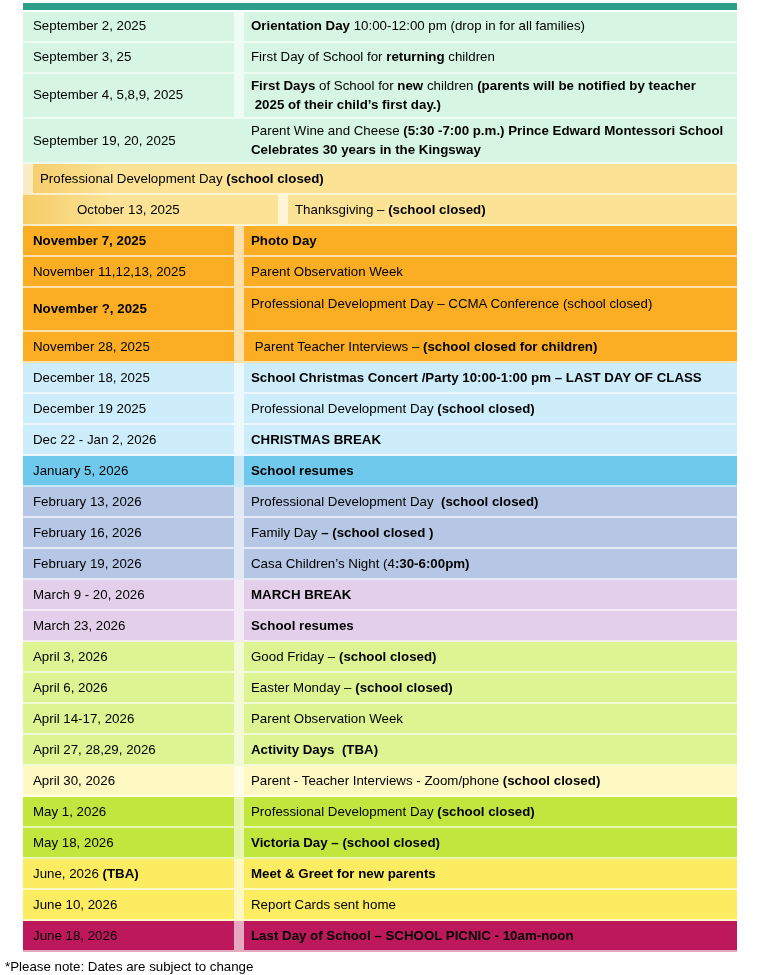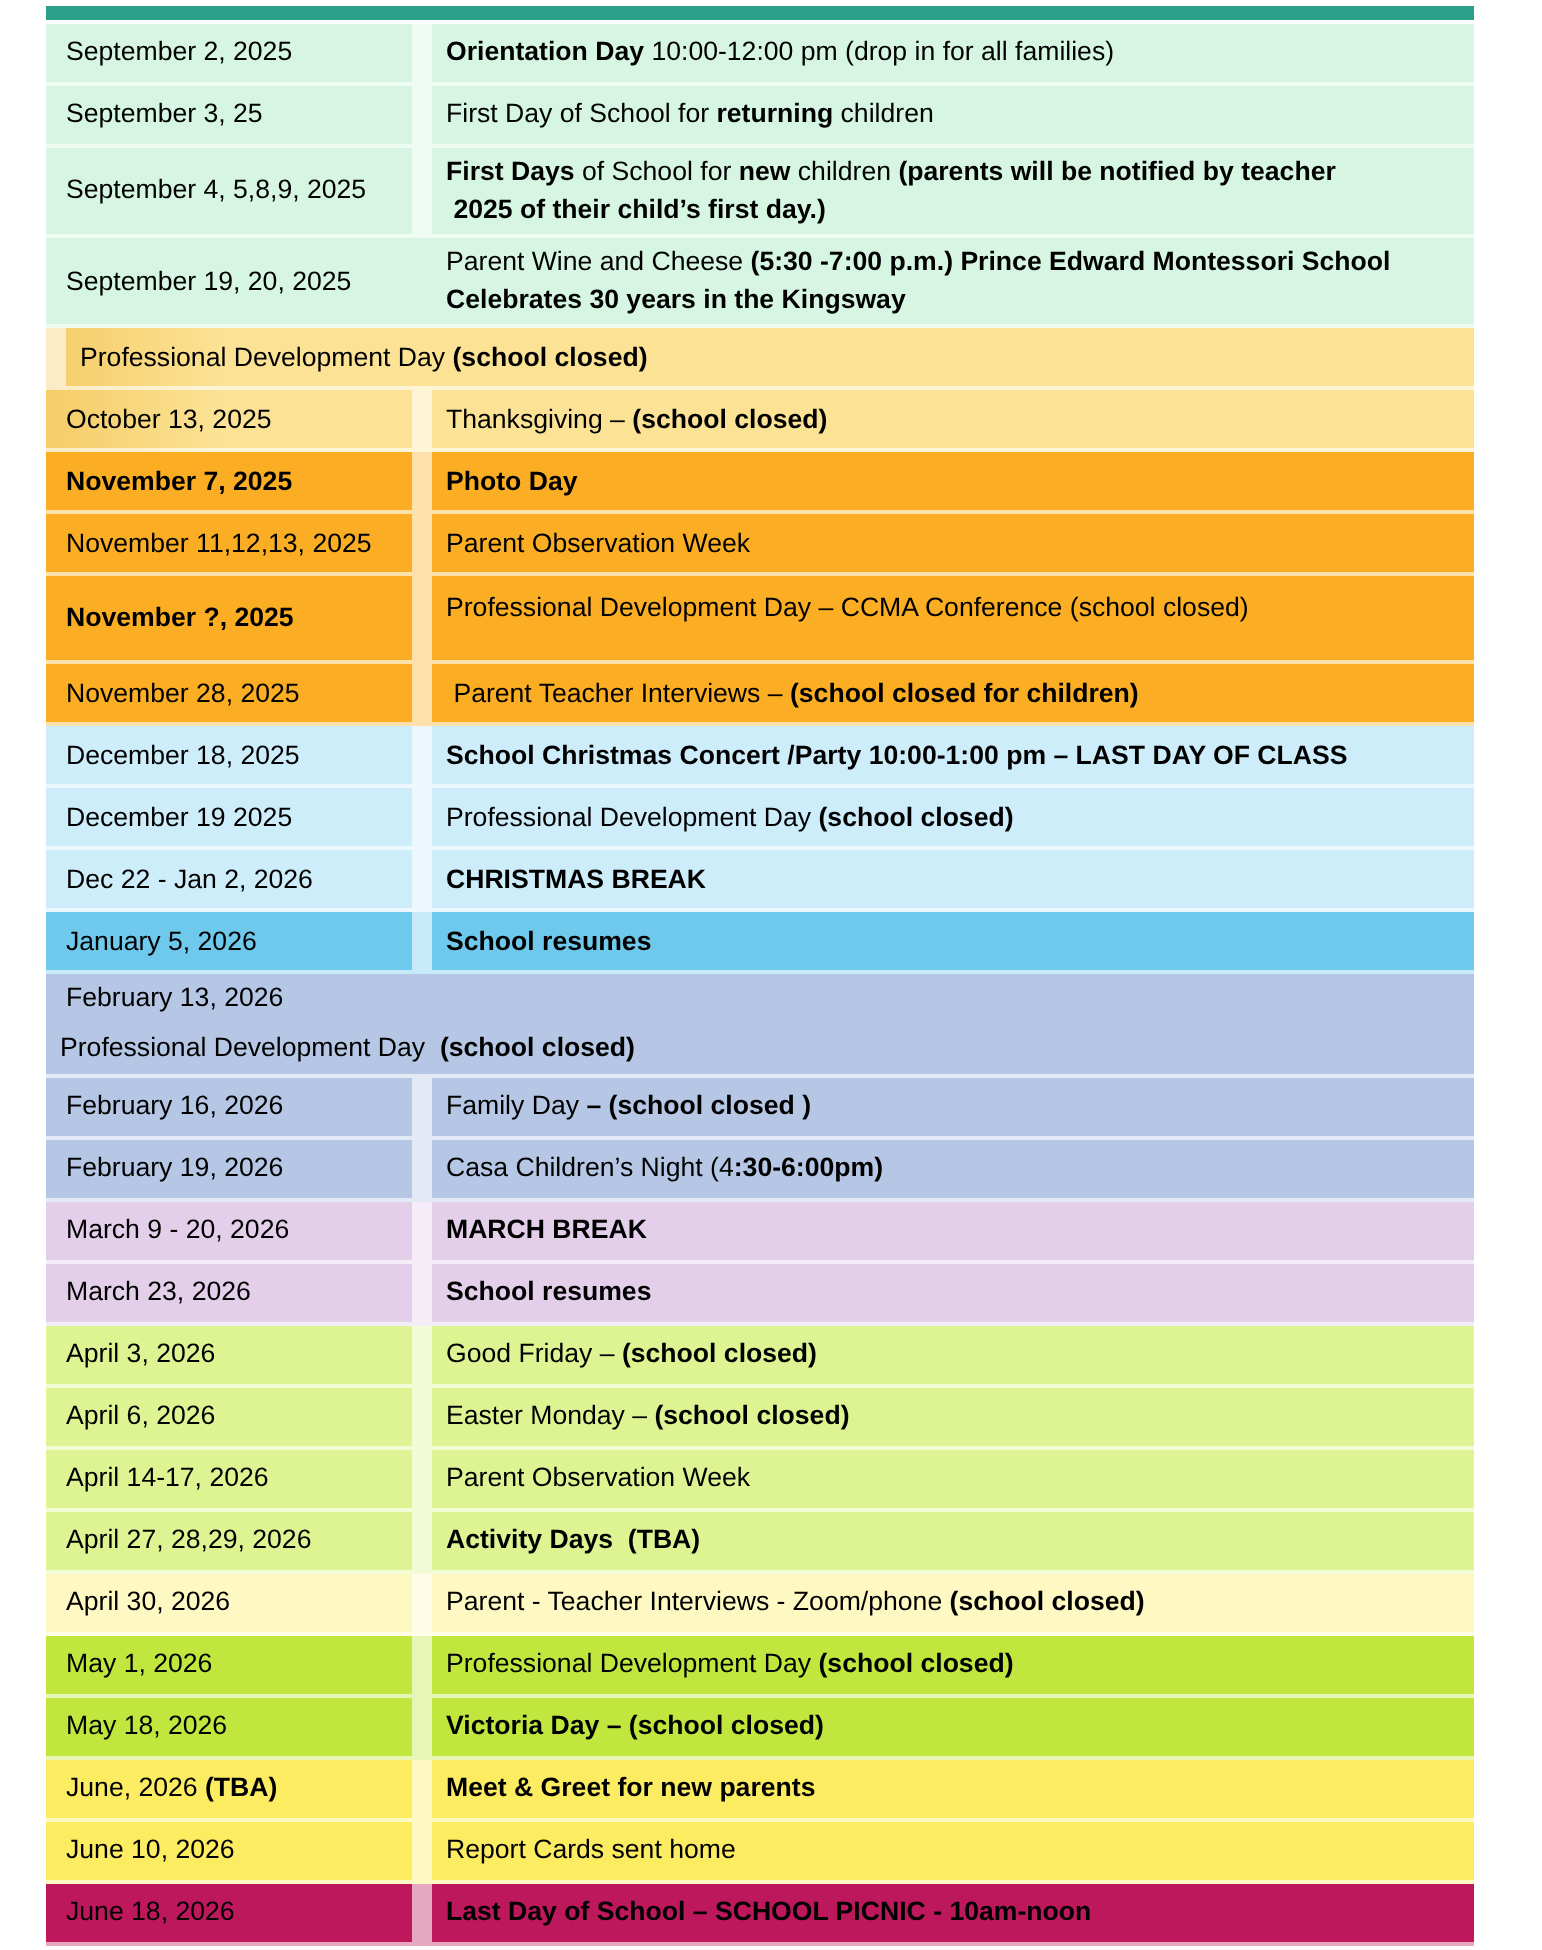--- a/index.html
+++ b/index.html
@@ -28,21 +28,21 @@
   }
   .row.tall { min-height: 44px; }
   .cell {
     display: flex;
     align-items: center;
     font-size: 13.3px;
     line-height: 1.4;
   }
   .cell.date {
     flex: none;
-    width: 183px;
+    width: 211px;
     padding: 3px 4px 3px 10px;
   }
   .divider {
     flex: none;
     width: 10px;
     background: rgba(255,255,255,0.62);
   }
   .cell.event {
     flex: 1;
     padding: 3px 2px 3px 7px;
@@ -99,21 +99,21 @@
           <div class="txt"><span class="seg">Parent Wine and Cheese </span><span class="seg b">(5:30 -7:00 p.m.) Prince Edward Montessori School
 Celebrates 30 years in the Kingsway</span></div>
         </div>
       </div>
       <div class="row" style="background: linear-gradient(90deg, rgb(246, 204, 103) 0%, rgb(251, 226, 148) 12%);">
         <div class="divider"></div>
         <div class="cell event">
           <div class="txt"><span class="seg">Professional Development Day </span><span class="seg b">(school closed)</span></div>
         </div>
       </div>
-      <div class="row" style="background: linear-gradient(90deg, rgb(246, 204, 103) 0%, rgb(251, 226, 148) 12%);">
+      <div class="row" style="background: linear-gradient(90deg, rgb(246, 204, 103) 0%, rgb(251, 226, 148) 12%); padding-left: 44px;">
         <div class="cell date">
           <div class="txt"><span class="seg">October 13, 2025</span></div>
         </div>
         <div class="divider"></div>
         <div class="cell event">
           <div class="txt"><span class="seg">Thanksgiving – </span><span class="seg b">(school closed)</span></div>
         </div>
       </div>
       <div class="row" style="background: rgb(251, 174, 36);">
         <div class="cell date">
@@ -180,21 +180,21 @@
       </div>
       <div class="row" style="background: rgb(111, 201, 236);">
         <div class="cell date">
           <div class="txt"><span class="seg">January 5, 2026</span></div>
         </div>
         <div class="divider"></div>
         <div class="cell event">
           <div class="txt"><span class="seg b">School resumes</span></div>
         </div>
       </div>
-      <div class="row" style="background: rgb(181, 199, 228); flex-direction: column;">
+      <div class="row" style="background: rgb(181, 199, 228);">
         <div class="cell date">
           <div class="txt"><span class="seg">February 13, 2026</span></div>
         </div>
         <div class="divider"></div>
         <div class="cell event">
           <div class="txt"><span class="seg">Professional Development Day  </span><span class="seg b">(school closed)</span></div>
         </div>
       </div>
       <div class="row" style="background: rgb(181, 199, 228);">
         <div class="cell date">

